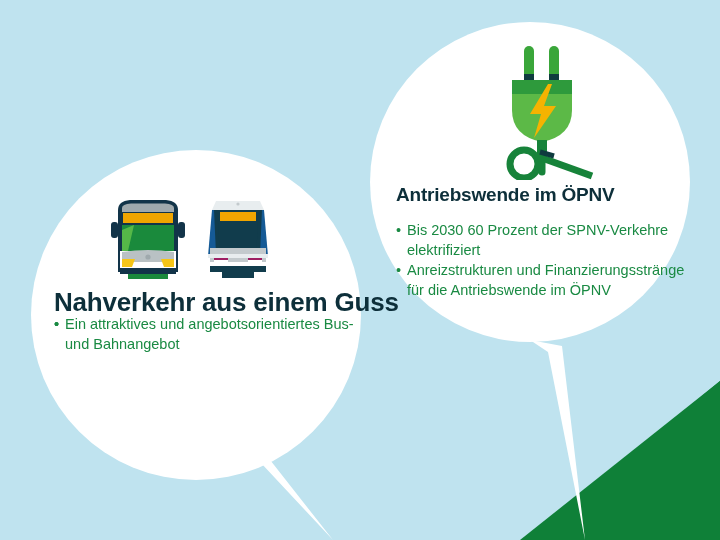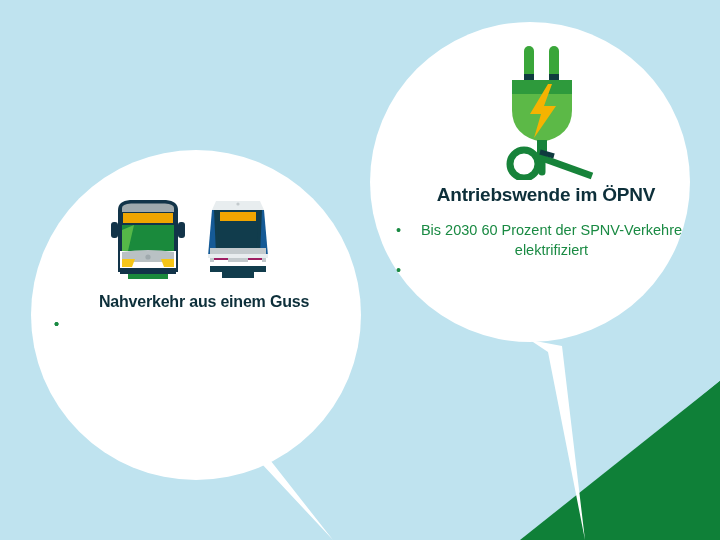--- a/index.html
+++ b/index.html
@@ -24,21 +24,20 @@
     left: 0;
     top: 0;
     width: 720px;
     height: 540px;
   }
 
   
   .callout-text {
     position: absolute;
     z-index: 5;
-    text-align: center;
   }
   .heading {
     font-weight: bold;
     color: #0d2f3a;
     letter-spacing: -0.2px;
     white-space: nowrap;
   }
   .bullets {
     list-style: none;
     margin: 0;
@@ -56,21 +55,21 @@
     top: 0;
   }
 
   
   #left-text {
     left: 54px;
     top: 290px;
     width: 300px;
   }
   #left-text .heading {
-    font-size: 16px;
+    font-size: 26px;
     line-height: 24px;
   }
   #left-text .bullets {
     font-size: 14.5px;
     line-height: 19.5px;
   }
 
   
   #right-text {
     left: 396px;
@@ -199,30 +198,32 @@
   </div>
 
   <div class="callout-text" id="left-text">
     <div class="heading">Nahverkehr aus einem Guss</div>
     <ul class="bullets">
       <li>
         <span class="dot">•</span>
       </li>
       <li>
         <span class="dot">•</span>
+        <span>Ein attraktives und angebotsorientiertes Bus- und Bahnangebot</span>
       </li>
     </ul>
   </div>
 
   <div class="callout-text" id="right-text">
     <div class="heading">Antriebswende im ÖPNV</div>
     <ul class="bullets">
       <li>
         <span class="dot">•</span>
         <span>Bis 2030 60 Prozent der SPNV-Verkehre elektrifiziert</span>
       </li>
       <li>
         <span class="dot">•</span>
+        <span>Anreizstrukturen und Finanzierungsstränge für die Antriebswende im ÖPNV</span>
       </li>
     </ul>
   </div>
 
 </div>
 
 </body></html>

